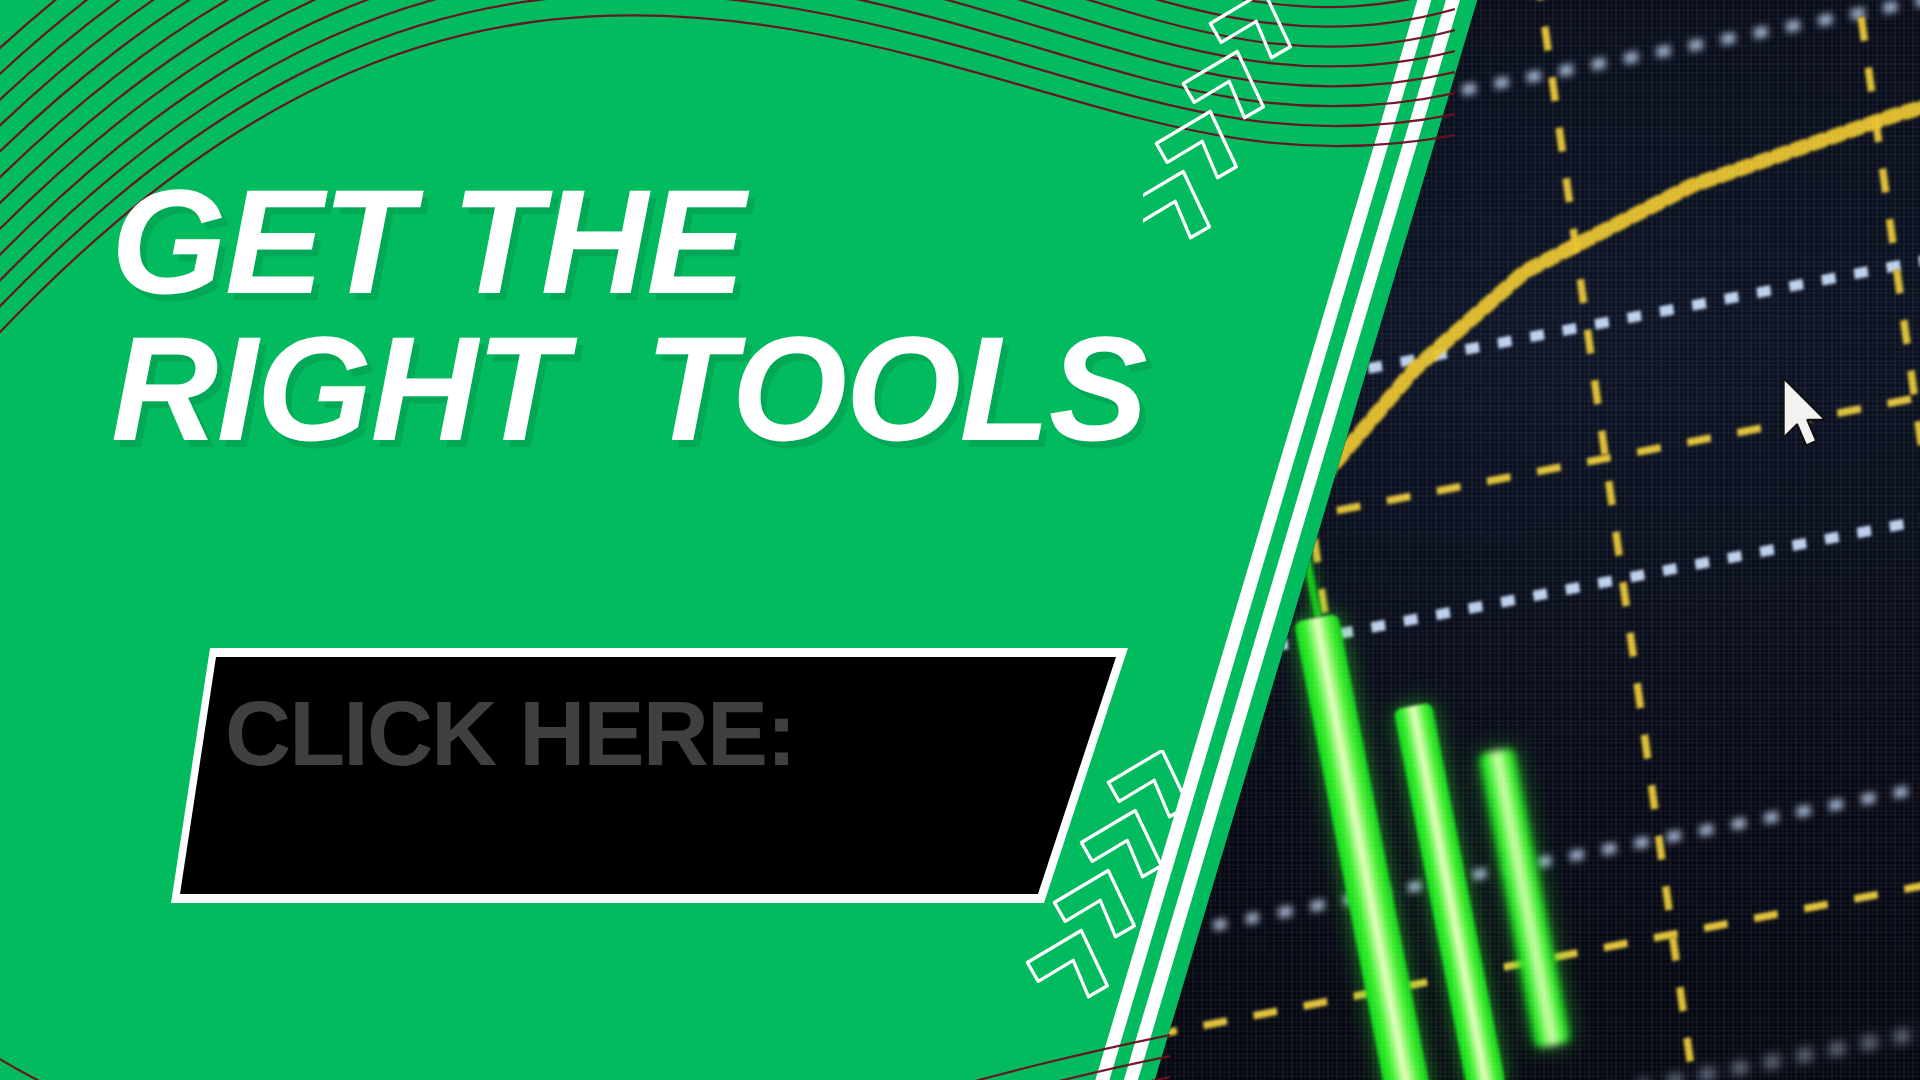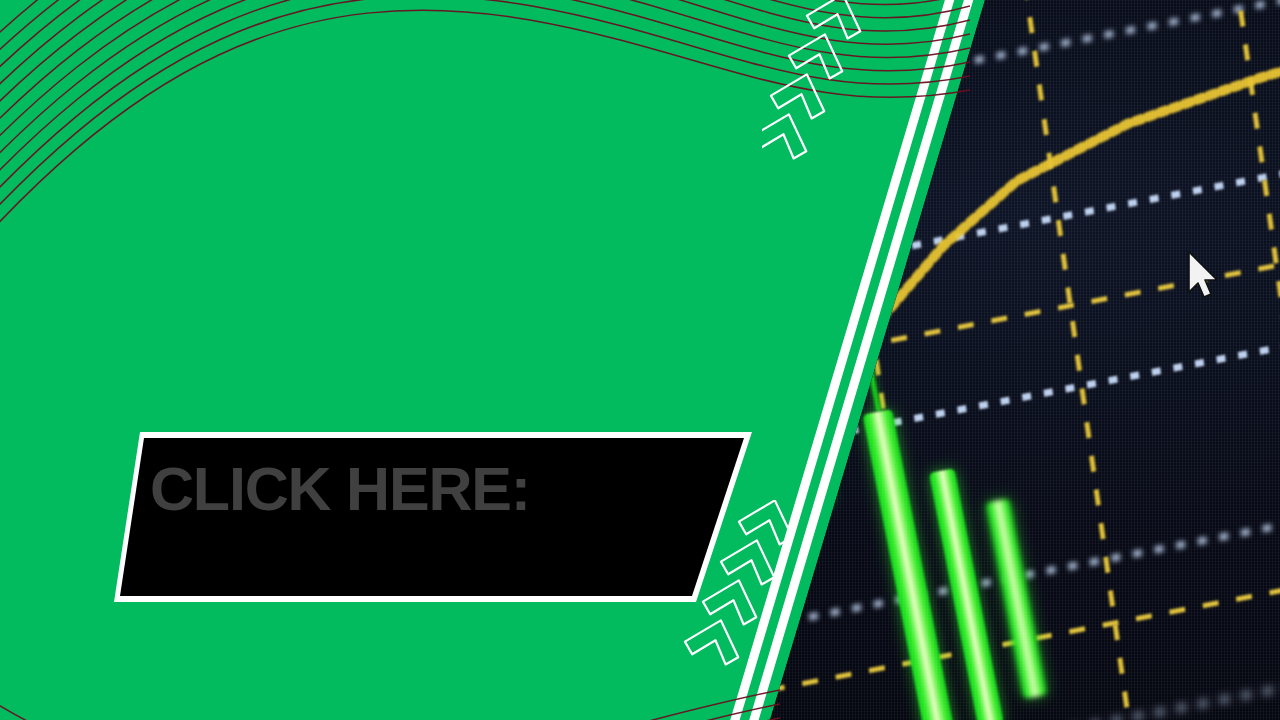--- a/index.html
+++ b/index.html
@@ -332,20 +332,24 @@
       </g>
       <g transform="translate(36,90) rotate(-14)">
         <path d="M 0 12 L 40 0 L 48 40 L 34 44 L 30 18 L 4 26 Z"></path>
       </g>
       <g transform="translate(18,130) rotate(-14)">
         <path d="M 0 12 L 40 0 L 48 40 L 34 44 L 30 18 L 4 26 Z"></path>
       </g>
     </g>
   </svg>
 
+  <div id="headline">
+    <p class="hl">GET THE</p>
+    <p class="hl">RIGHT  TOOLS</p>
+  </div>
 
   <div id="cta">
     <div id="cta-outline"></div>
     <div id="cta-fill"></div>
     <div id="cta-text">
       <p id="cta-title">CLICK HERE:</p>
     </div>
   </div>
 
 </div>

